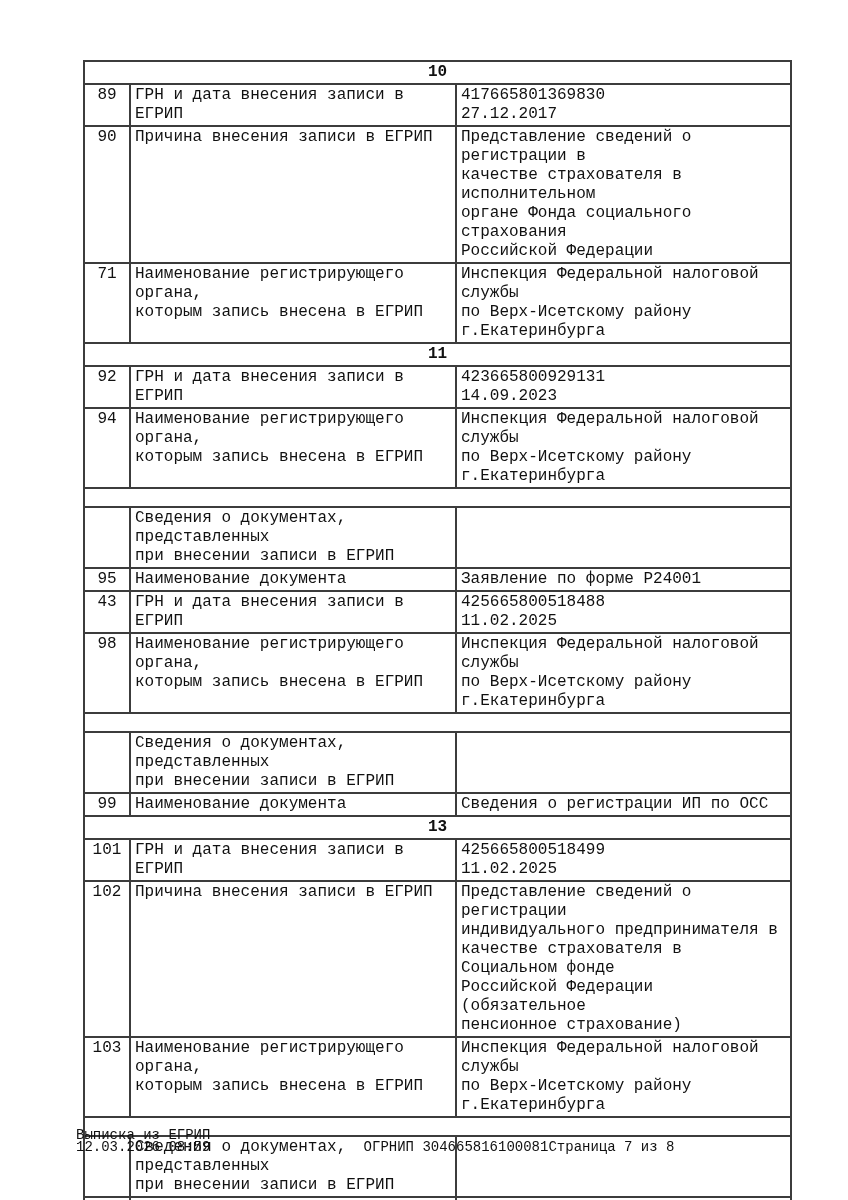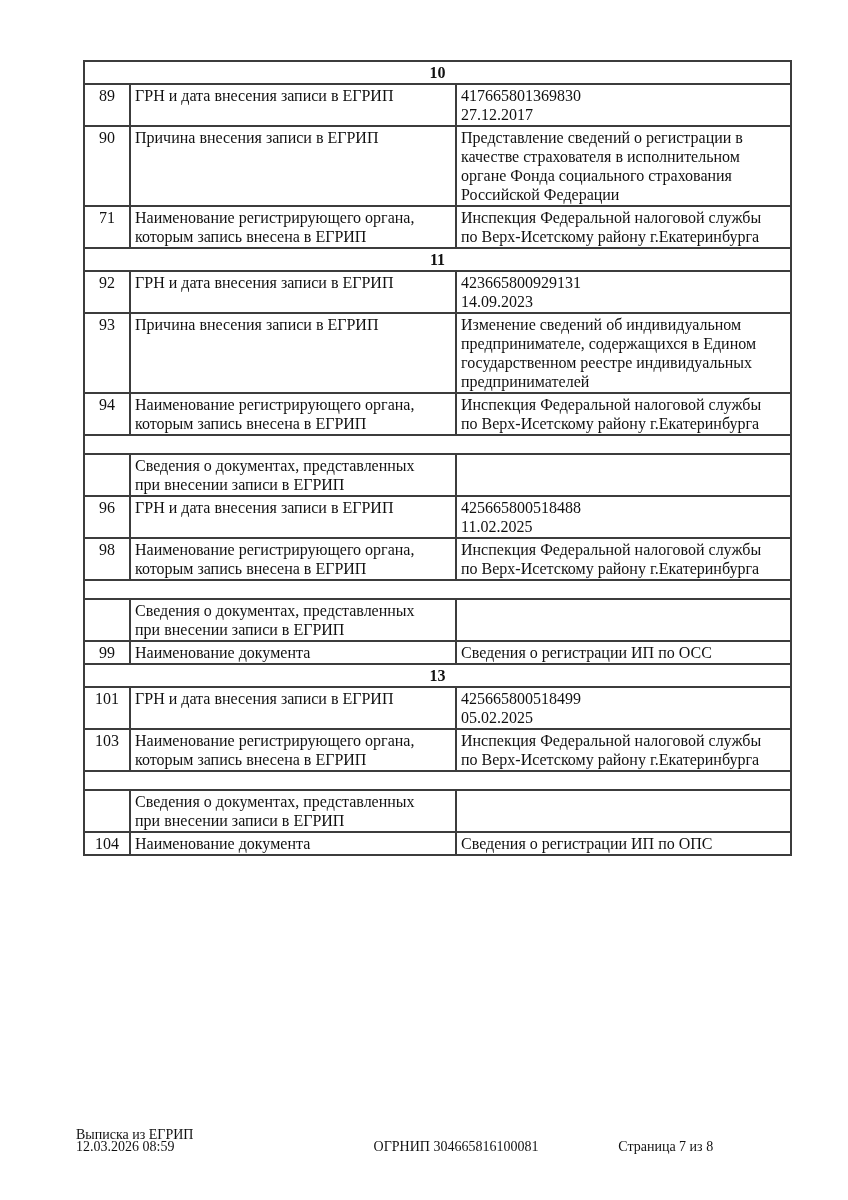--- a/index.html
+++ b/index.html
@@ -5,21 +5,21 @@
   html, body {
     margin: 0;
     padding: 0;
     background: #ffffff;
   }
   .page {
     position: relative;
     width: 848px;
     height: 1200px;
     background: #ffffff;
-    font-family: Liberation Serif, serif;
+    font-family: Liberation Mono, monospace;
     color: #111111;
     overflow: hidden;
   }
   table.egrip {
     position: absolute;
     left: 83px;
     top: 60px;
     width: 707px;
     border-collapse: collapse;
     table-layout: fixed;
@@ -57,21 +57,21 @@
     width: 717px;
     display: grid;
     grid-template-columns: 1fr auto 1fr;
     align-items: end;
     font-size: 14px;
     line-height: 12.5px;
     color: #111111;
   }
   .footer .f-left   { text-align: left; }
   .footer .f-center { text-align: left; padding-left: 43px; }
-  .footer .f-right  { text-align: center; margin-top: 29px; }
+  .footer .f-right  { text-align: left; margin-top: 29px; }
 </style>
 </head>
 <body>
 
 <div class="page">
 
   <table class="egrip">
     <colgroup>
       <col class="c-num">
       <col class="c-label">
@@ -105,45 +105,42 @@
         <tr class="section">
           <td colspan="3">11</td>
         </tr>
         <tr>
           <td class="num">92</td>
           <td>ГРН и дата внесения записи в ЕГРИП</td>
           <td>423665800929131
 14.09.2023</td>
         </tr>
         <tr>
-          <td class="num">93</td>
-          <td>Причина внесения записи в ЕГРИП</td>
-          <td>Изменение сведений об индивидуальном
-предпринимателе, содержащихся в Едином
-государственном реестре индивидуальных
-предпринимателей</td>
-        </tr>
-        <tr>
           <td class="num">94</td>
           <td>Наименование регистрирующего органа,
 которым запись внесена в ЕГРИП</td>
           <td>Инспекция Федеральной налоговой службы
 по Верх-Исетскому району г.Екатеринбурга</td>
         </tr>
         <tr class="spacer">
           <td colspan="3"></td>
         </tr>
         <tr>
           <td class="num"></td>
           <td>Сведения о документах, представленных
 при внесении записи в ЕГРИП</td>
           <td></td>
         </tr>
         <tr>
-          <td class="num">96</td>
+          <td class="num">95</td>
+          <td>Наименование документа</td>
+          <td>Заявление по форме Р24001</td>
+        </tr>
+        <tr>
+          <td class="num">43</td>
           <td>ГРН и дата внесения записи в ЕГРИП</td>
           <td>425665800518488
 11.02.2025</td>
         </tr>
         <tr>
           <td class="num">98</td>
           <td>Наименование регистрирующего органа,
 которым запись внесена в ЕГРИП</td>
           <td>Инспекция Федеральной налоговой службы
 по Верх-Исетскому району г.Екатеринбурга</td>
@@ -162,21 +159,30 @@
           <td>Наименование документа</td>
           <td>Сведения о регистрации ИП по ОСС</td>
         </tr>
         <tr class="section">
           <td colspan="3">13</td>
         </tr>
         <tr>
           <td class="num">101</td>
           <td>ГРН и дата внесения записи в ЕГРИП</td>
           <td>425665800518499
-05.02.2025</td>
+11.02.2025</td>
+        </tr>
+        <tr>
+          <td class="num">102</td>
+          <td>Причина внесения записи в ЕГРИП</td>
+          <td>Представление сведений о регистрации
+индивидуального предпринимателя в
+качестве страхователя в Социальном фонде
+Российской Федерации (обязательное
+пенсионное страхование)</td>
         </tr>
         <tr>
           <td class="num">103</td>
           <td>Наименование регистрирующего органа,
 которым запись внесена в ЕГРИП</td>
           <td>Инспекция Федеральной налоговой службы
 по Верх-Исетскому району г.Екатеринбурга</td>
         </tr>
         <tr class="spacer">
           <td colspan="3"></td>

